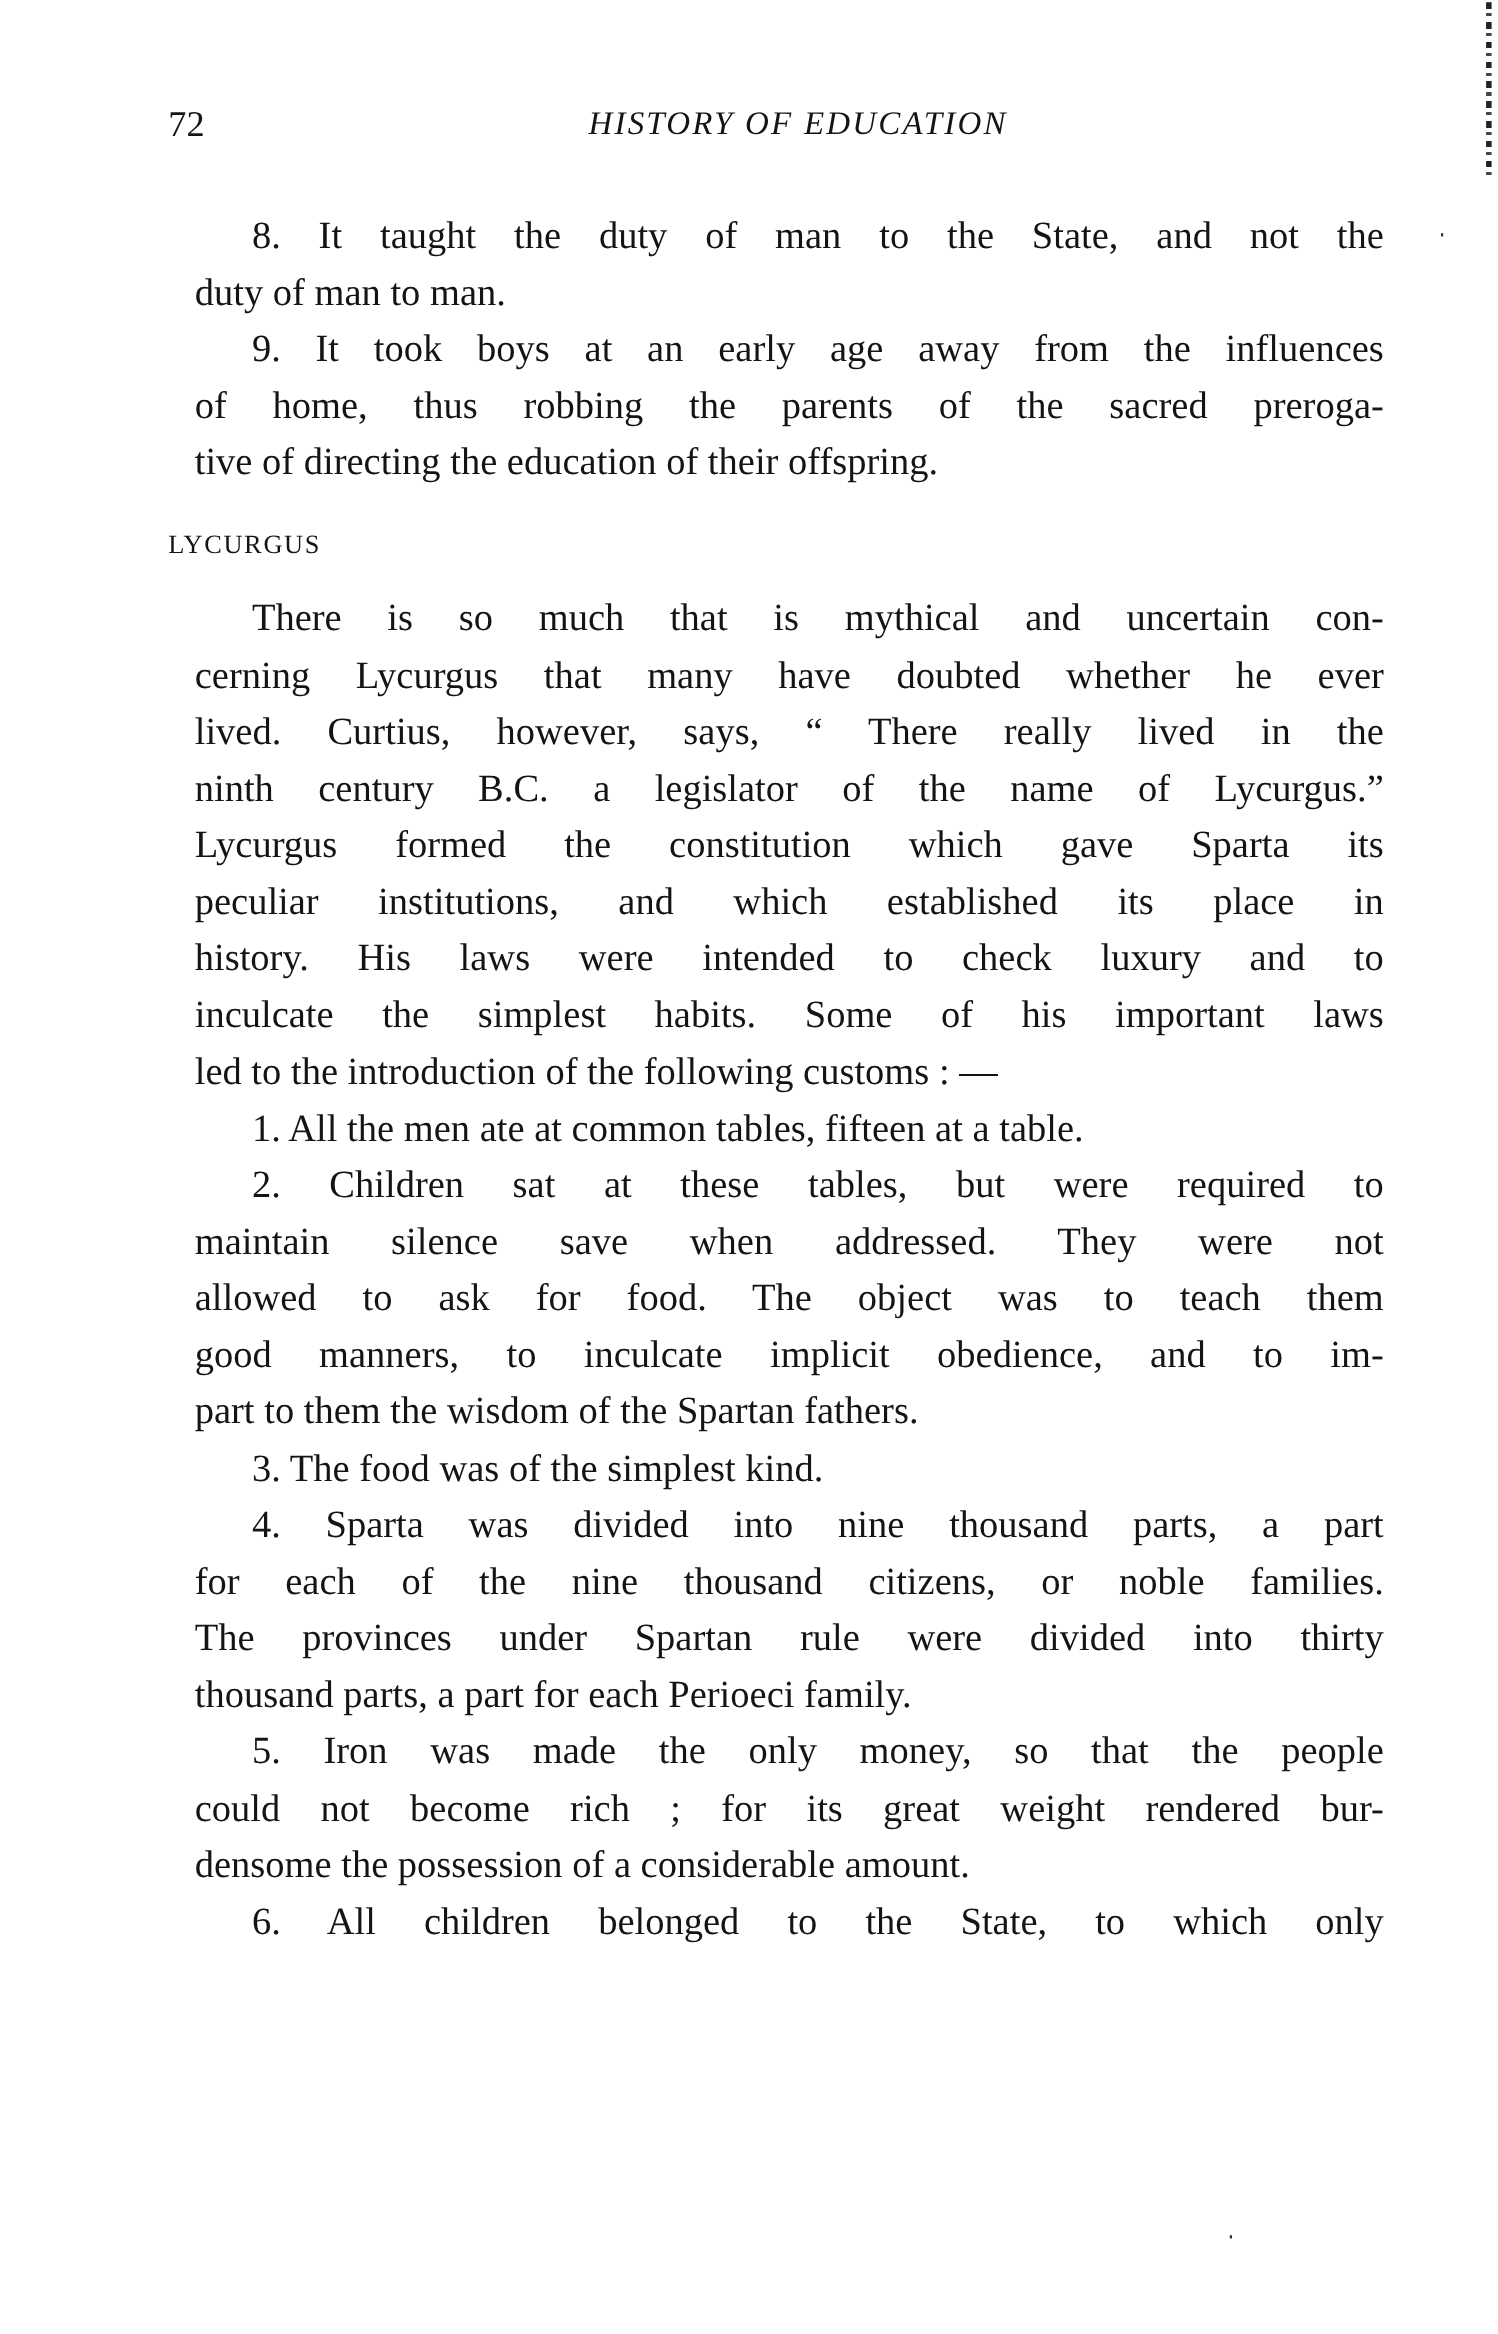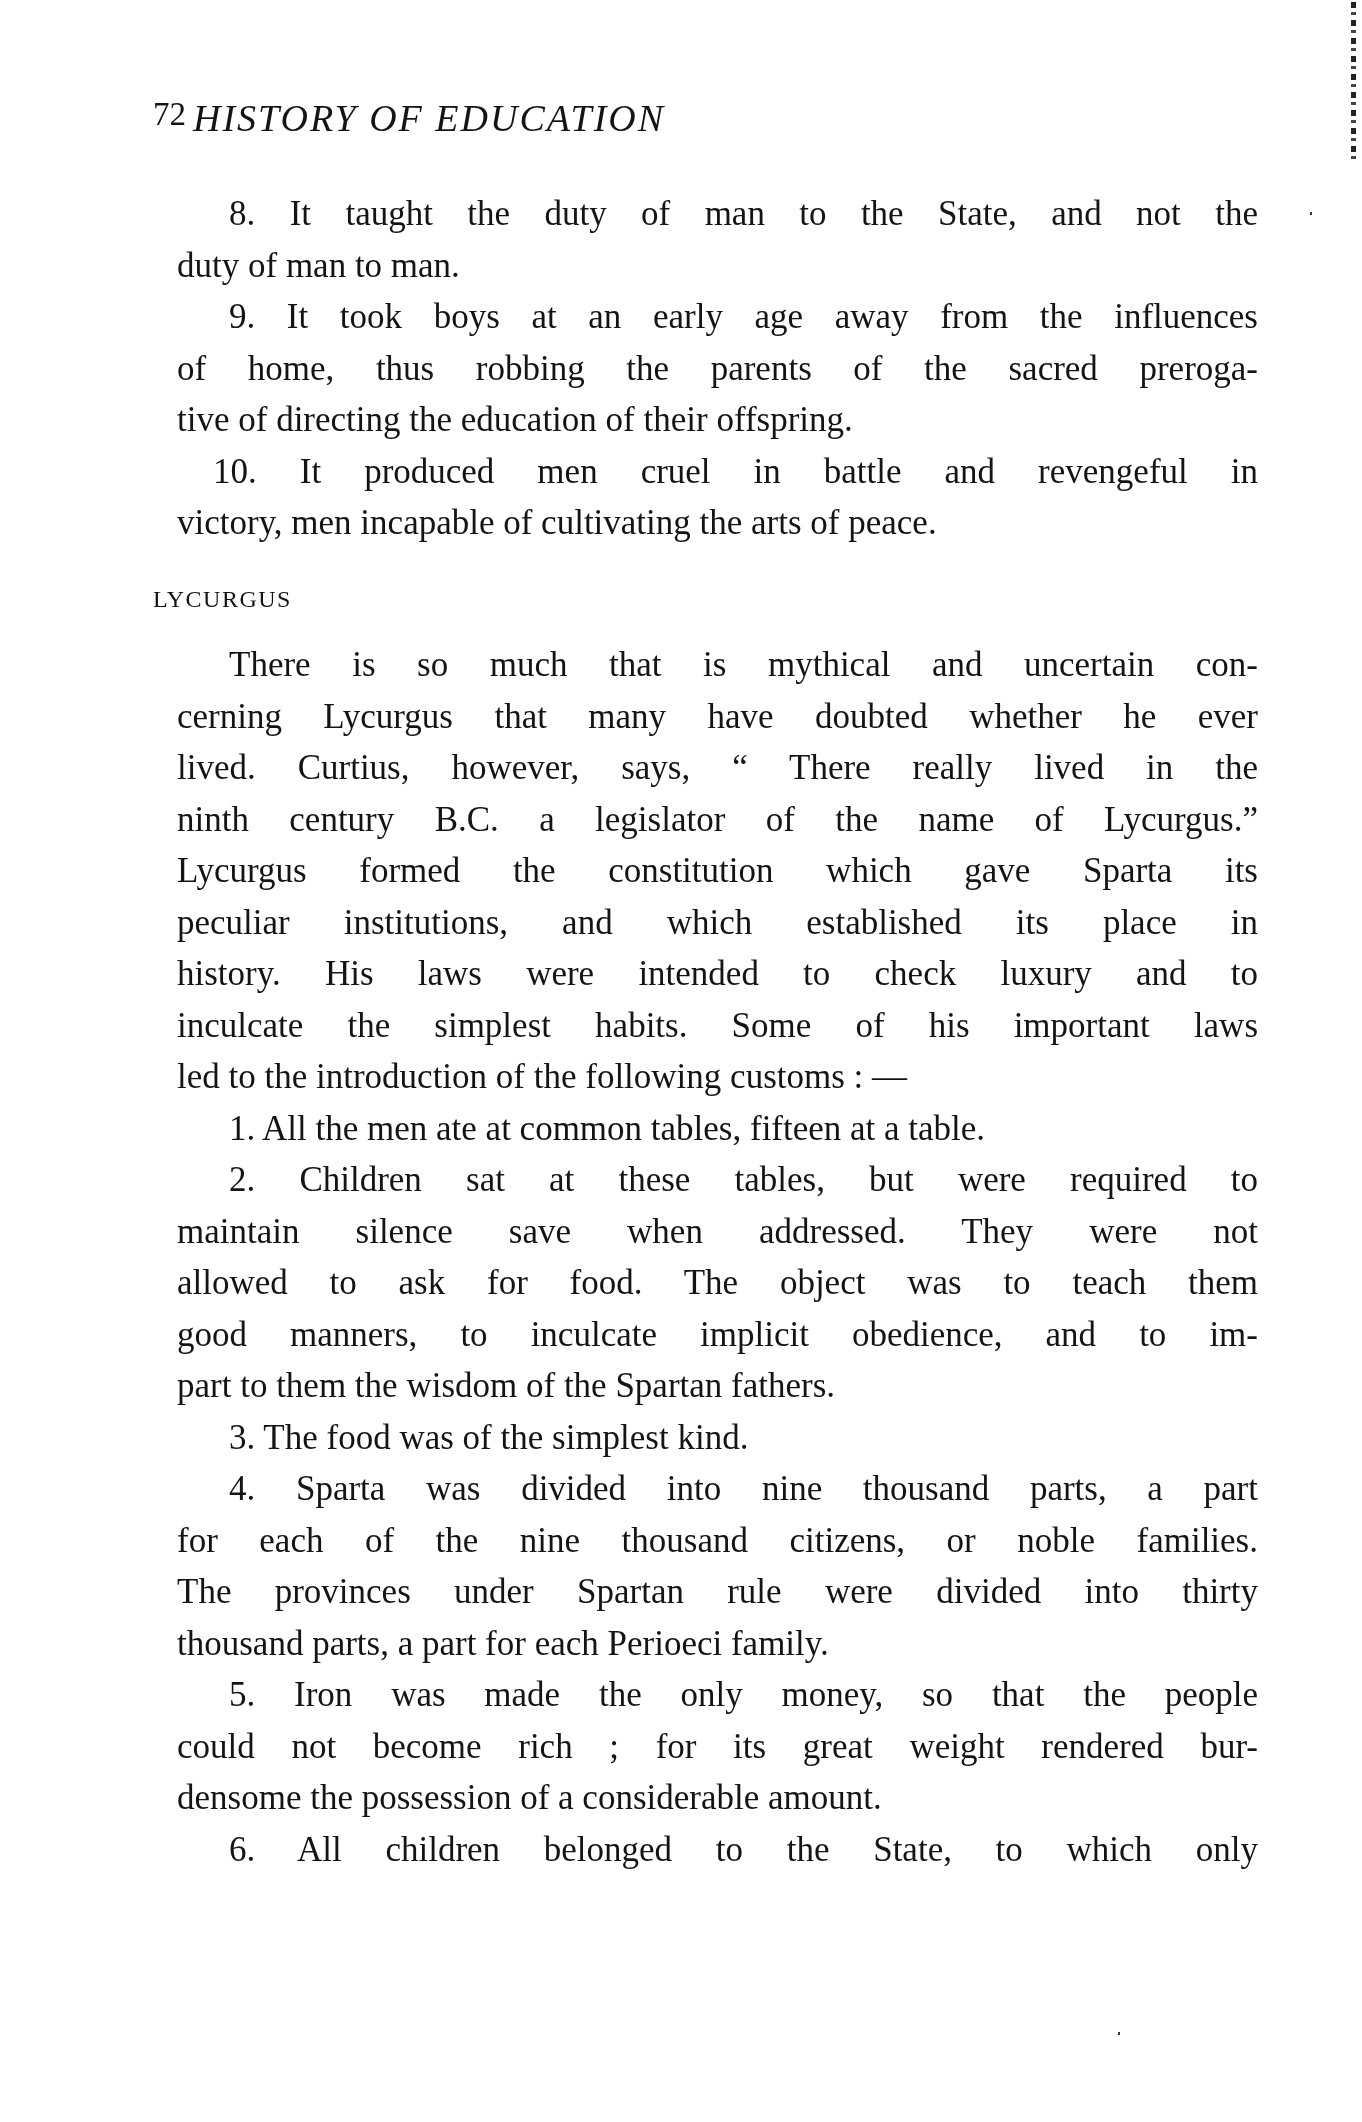--- a/index.html
+++ b/index.html
@@ -1,22 +1,22 @@
 <!DOCTYPE html>
 <html><head>
 <meta charset="utf-8">
 <style>
   html, body { margin: 0; padding: 0; background: #ffffff; }
   body { width: 1362px; height: 2122px; position: relative; overflow: hidden;
          font-family: "Liberation Serif", "DejaVu Serif", serif; color: #141414; }
   .page { position: absolute; left: 0; top: 0; width: 1362px; height: 2122px; }
   .running-head { position: absolute; top: 96px; left: 153px; width: 1105px; height: 44px; }
   .page-number { position: absolute; left: 0; top: 0; font-size: 33px; }
-  .running-title { position: absolute; left: 0; right: 0; top: 0; text-align: left;
-                   font-size: 38px; font-style: italic; letter-spacing: 2px; padding-left: 40px; }
+  .running-title { position: absolute; left: 0; right: 0; top: 0; text-align: center;
+                   font-size: 30px; font-style: italic; letter-spacing: 2px; padding-left: 40px; }
   .body-text { position: absolute; left: 153px; top: 188px; width: 1105px;
                font-size: 35px; line-height: 51.5px; }
   .line { display: block; height: 51.5px; white-space: nowrap; text-align: justify;
           text-align-last: justify; margin-left: 24px; }
   .line.last { text-align-last: left; }
   .line.indent { padding-left: 52px; }
   .line.indent-num10 { padding-left: 36px; }
   .section-heading { display: block; text-align: left; font-size: 24px; letter-spacing: 1.5px;
                      height: 51.5px; line-height: 51.5px; margin-top: 25px; margin-bottom: 14px; }
   .margin-marks { position: absolute; right: 6px; top: 2px; width: 5px; height: 160px;
@@ -39,24 +39,20 @@
   <div class="body-text">
 
     <div>
       <span class="line indent">8.  It taught the duty of man to the State, and not the</span>
       <span class="line last">duty of man to man.</span>
     </div>
     <div>
       <span class="line indent">9.  It took boys at an early age away from the influences</span>
       <span class="line">of home, thus robbing the parents of the sacred preroga-</span>
       <span class="line last">tive of directing the education of their offspring.</span>
-    </div>
-    <div>
-      <span class="line indent-num10">10.  It produced men cruel in battle and revengeful in</span>
-      <span class="line last">victory, men incapable of cultivating the arts of peace.</span>
     </div>
 
     <span class="section-heading">LYCURGUS</span>
 
     <div>
       <span class="line indent">There is so much that is mythical and uncertain con-</span>
       <span class="line">cerning Lycurgus that many have doubted whether he ever</span>
       <span class="line">lived.  Curtius, however, says, “ There really lived in the</span>
       <span class="line">ninth century B.C. a legislator of the name of Lycurgus.”</span>
       <span class="line">Lycurgus formed the constitution which gave Sparta its</span>

